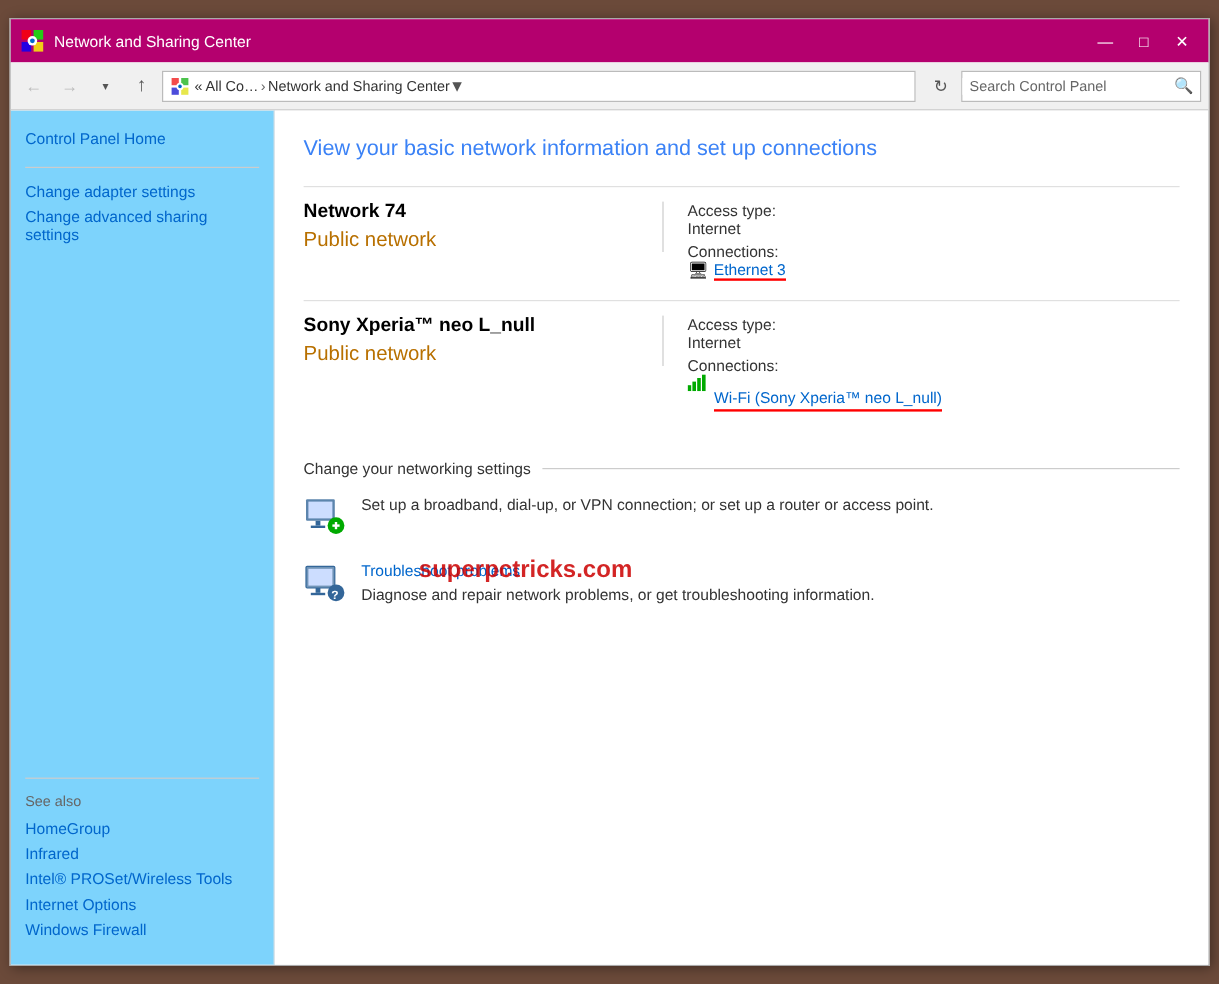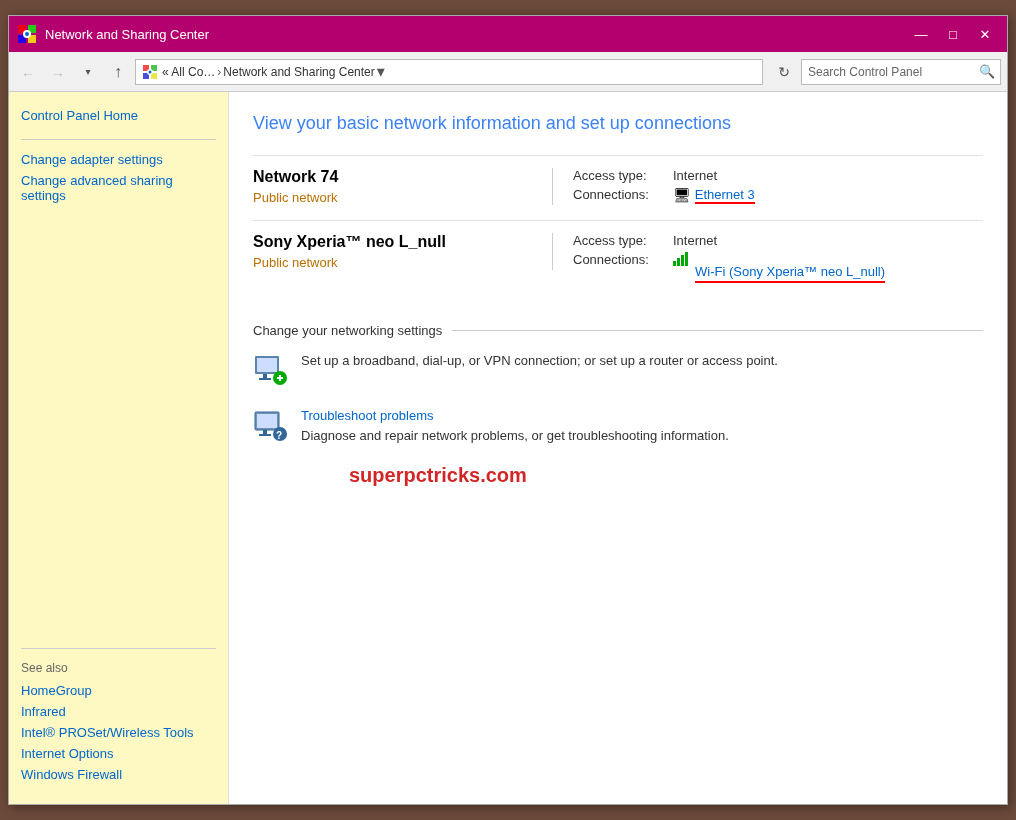--- a/index.html
+++ b/index.html
@@ -160,21 +160,21 @@
     }
 
     
     .sidebar {
       width: 220px;
       border-right: 1px solid #e0e0e0;
       padding: 16px 12px;
       flex-shrink: 0;
       display: flex;
       flex-direction: column;
-      background: #fef9c3;
+      background: #7dd3fc;
     }
     .sidebar-link {
       color: #0066cc;
       text-decoration: none;
       font-size: 13px;
       cursor: pointer;
       margin-bottom: 4px;
       display: block;
     }
     .sidebar-item-plain {
@@ -240,30 +240,31 @@
       padding-right: 20px;
       border-right: 1px solid #ccc;
     }
     .network-name {
       font-weight: bold;
       font-size: 16px;
       margin-bottom: 4px;
     }
     .network-type {
       color: #b87000;
-      font-size: 13px;
+      font-size: 17px;
     }
     .network-right {
       padding-left: 20px;
       flex: 1;
     }
     .network-info-row {
       display: flex;
       align-items: flex-start;
       margin-bottom: 4px;
+      flex-direction: column;
     }
     .network-label {
       color: #333;
       font-size: 13px;
       width: 100px;
       flex-shrink: 0;
     }
     .network-value {
       color: #333;
       font-size: 13px;

